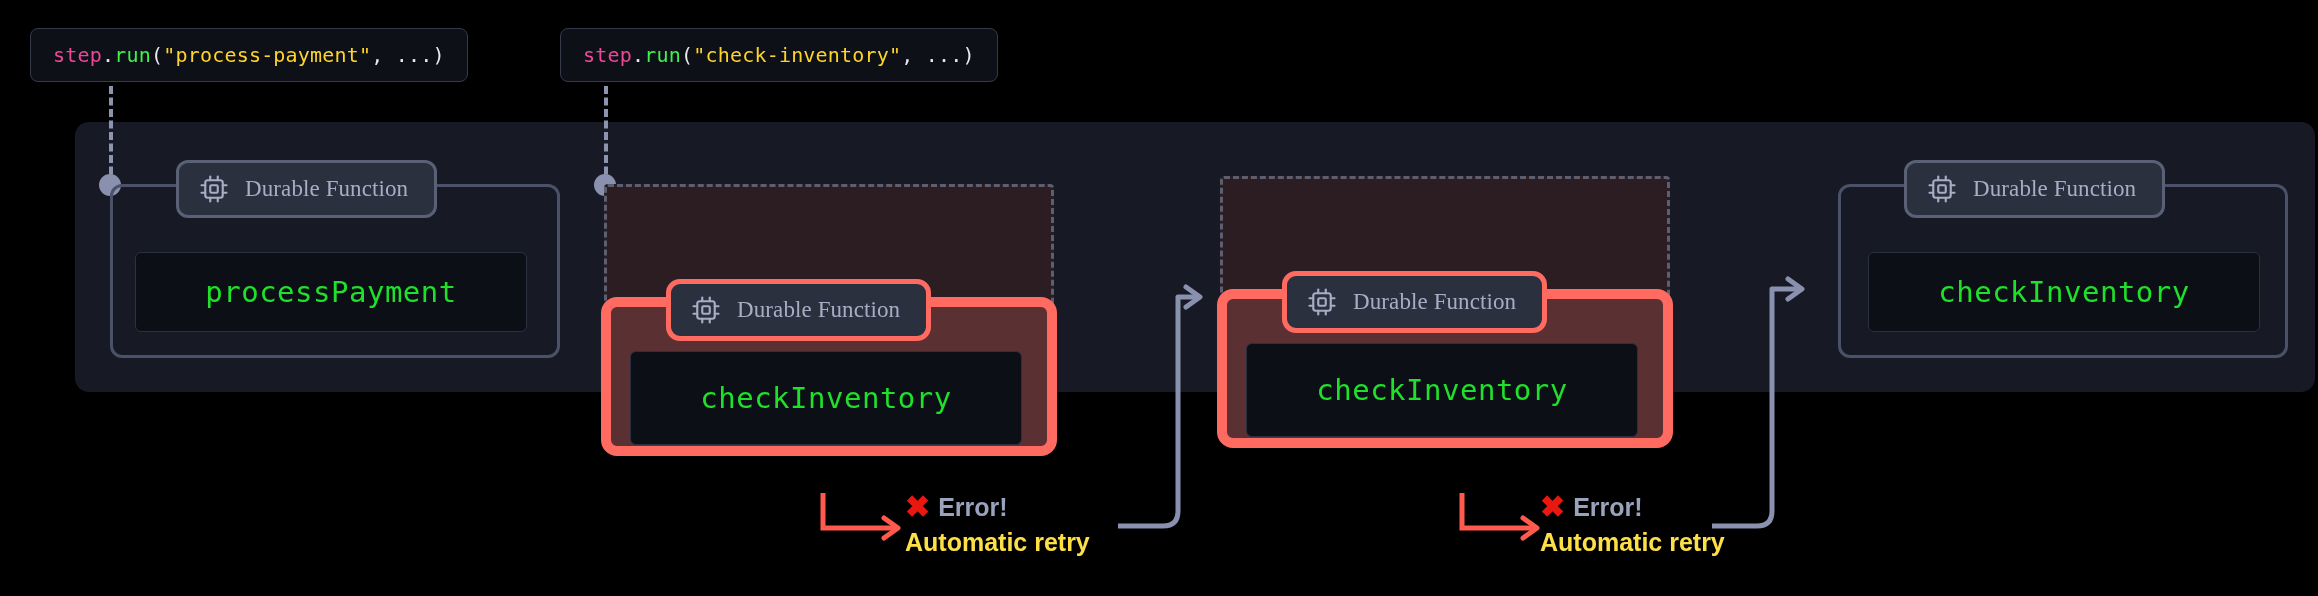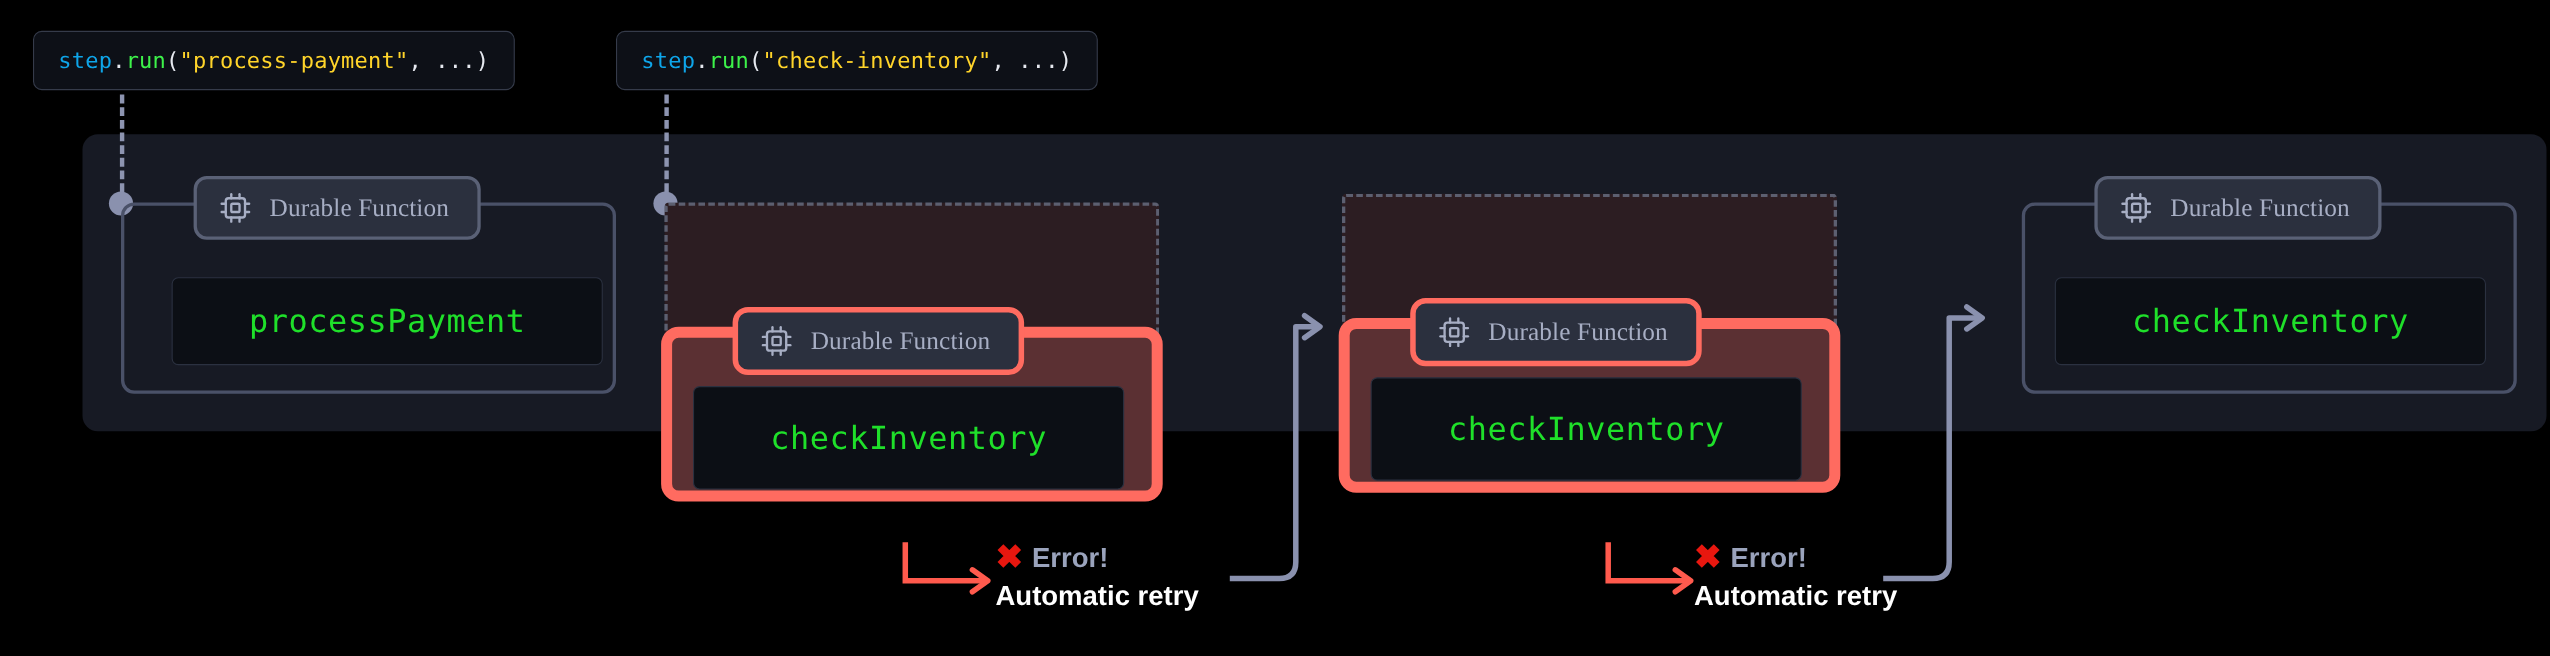--- a/index.html
+++ b/index.html
@@ -16,21 +16,21 @@
     background:#0D1017;
     border:1px solid #353B4A;
     border-radius:8px;
     padding:14px 22px;
     font-family:"DejaVu Sans Mono","Liberation Mono",monospace;
     font-size:20px;
     letter-spacing:0.2px;
     white-space:nowrap;
     color:#E6E9F0;
   }
-  .tok-obj{color:#0ea5e9;}
+  .tok-obj{color:#ec4899;}
   .tok-punc{color:#E6E9F0;}
   .tok-fn{color:#3DF24A;}
   .tok-str{color:#FFD42A;}
 
   
   .dash-line{
     position:absolute;width:0;border-left:4px dashed #8D94B0;
   }
   .dot{
     position:absolute;width:22px;height:22px;border-radius:50%;
@@ -102,21 +102,21 @@
     z-index:6;
   }
 
   
   .err-wrap{position:absolute;z-index:8;}
   .err-line1{
     display:flex;align-items:center;gap:8px;
     font-size:25px;font-weight:bold;color:#9AA3BC;white-space:nowrap;
   }
   .err-line2{
-    margin-top:6px;font-size:25px;font-weight:bold;color:#ffffff;white-space:nowrap;
+    margin-top:6px;font-size:25px;font-weight:bold;color:#fde047;white-space:nowrap;
   }
 
   svg{display:block;overflow:visible;}
   .svg-layer{position:absolute;left:0;top:0;width:2318px;height:596px;pointer-events:none;z-index:7;}
 </style>
 </head>
 <body>
 
 <div class="stage">
 
@@ -146,21 +146,21 @@
         <line x1="15" y1="2" x2="15" y2="5"></line>
         <line x1="9" y1="19" x2="9" y2="22"></line>
         <line x1="15" y1="19" x2="15" y2="22"></line>
         <line x1="2" y1="9" x2="5" y2="9"></line>
         <line x1="2" y1="15" x2="5" y2="15"></line>
         <line x1="19" y1="9" x2="22" y2="9"></line>
         <line x1="19" y1="15" x2="22" y2="15"></line>
       </svg>
       <span class="df-chip-label">Durable Function</span>
     </div>
-    <div class="code-box" style="left:46px;top:92px;width:390px;height:78px;">
+    <div class="code-box" style="left:25px;top:92px;width:390px;height:78px;">
       <span>processPayment</span>
     </div>
   </div>
 
   <div class="fail-group" style="left:604px;top:184px;width:450px;height:212px;">
     <div class="fail-dashed"></div>
     <div class="fail-box" style="left:-3px;top:113px;width:456px;height:159px;"></div>
     <div class="fail-chip" style="left:62px;top:95px;">
       <svg width="30" height="30" viewBox="0 0 24 24" fill="none" stroke="#A7AEC4" stroke-width="1.7" stroke-linecap="round" stroke-linejoin="round">
         <rect x="5" y="5" width="14" height="14" rx="2"></rect>

